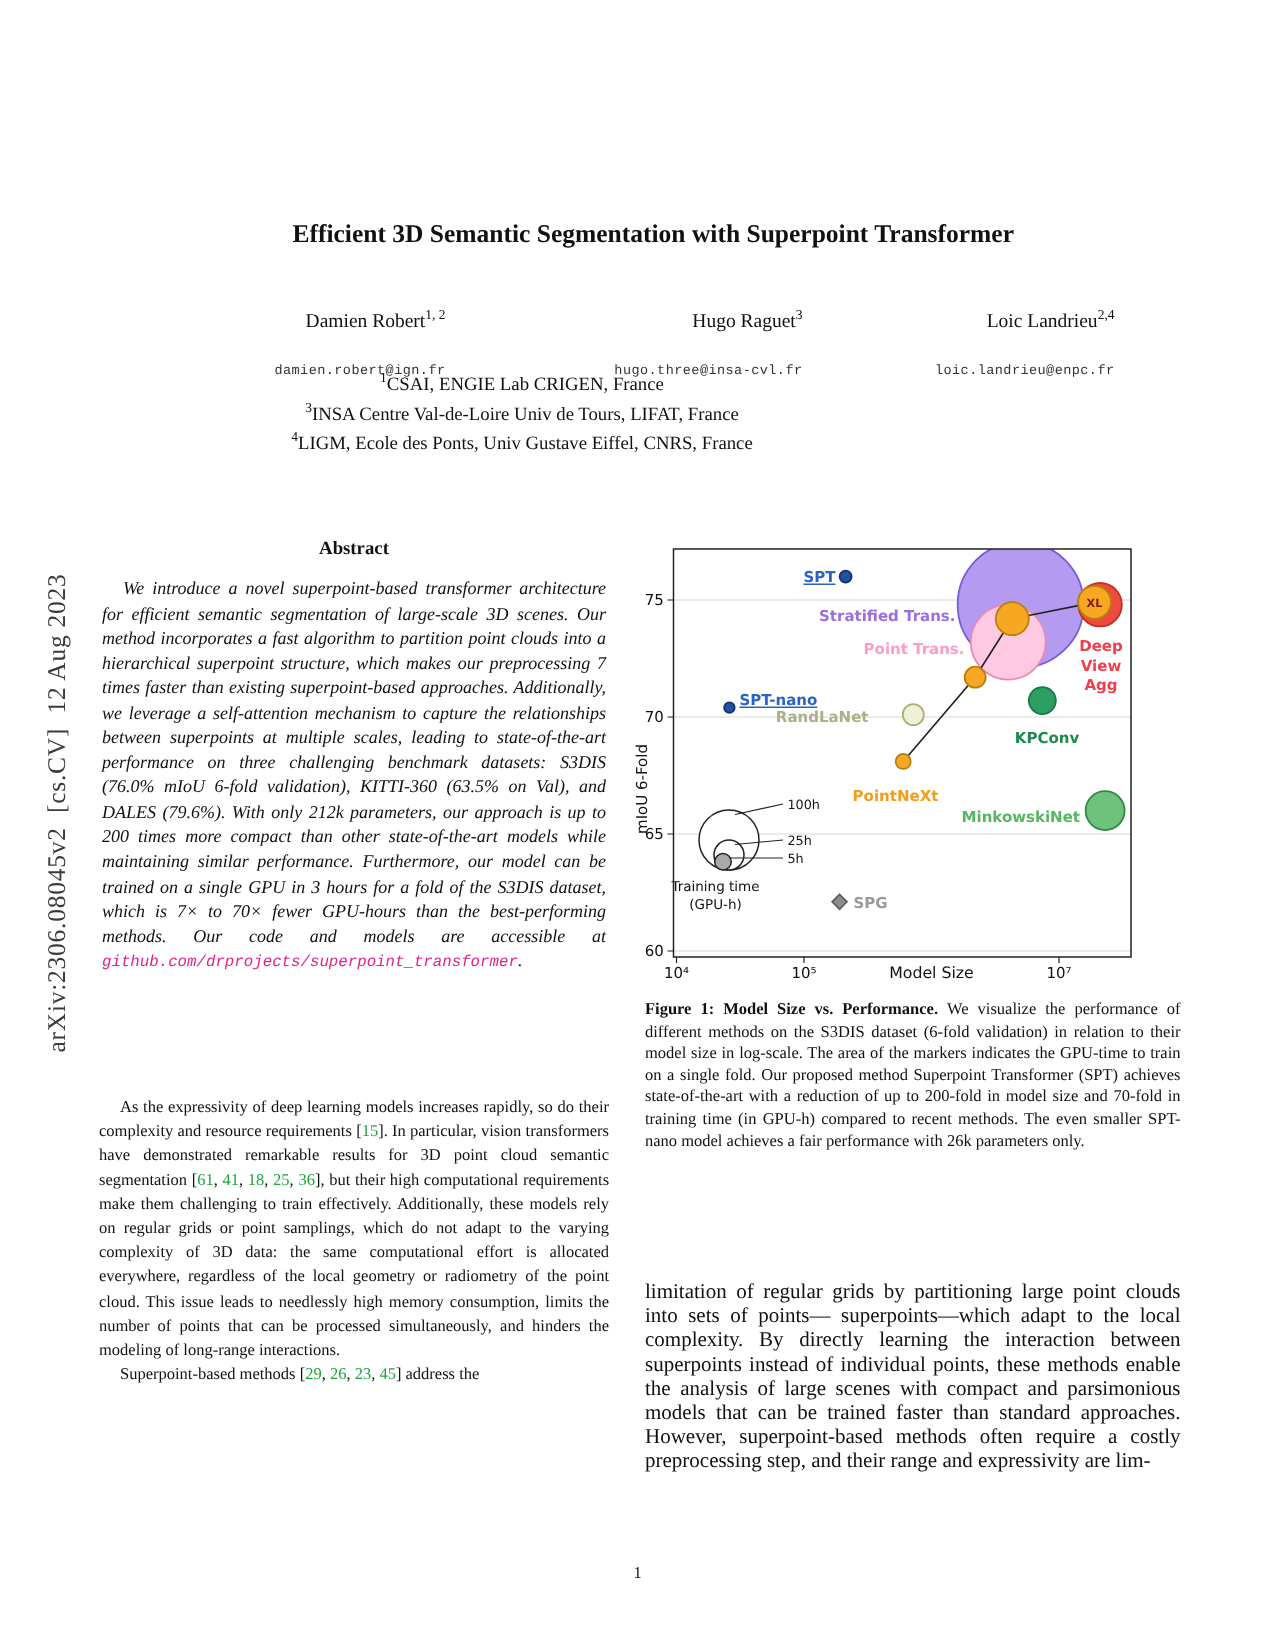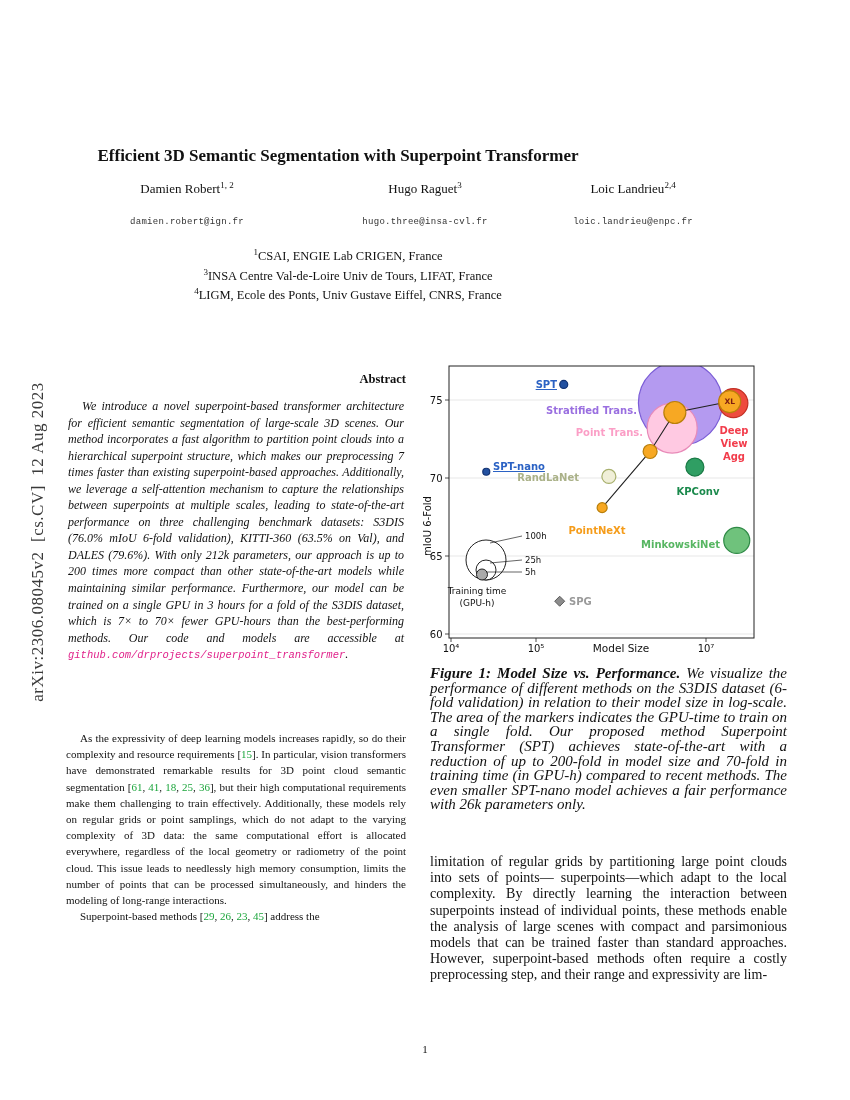--- a/index.html
+++ b/index.html
@@ -4,42 +4,42 @@
 <style>
   html,body{margin:0;padding:0;}
   body{
     width:850px;height:1100px;background:#ffffff;position:relative;overflow:hidden;
     font-family:"Liberation Serif",serif;color:#111;
   }
   .arxiv-watermark{
     position:absolute;left:-262px;top:532px;width:600px;text-align:center;
     transform:rotate(-90deg);font-size:17px;color:#3a3a3a;white-space:pre;letter-spacing:.5px;
   }
-  .title{position:absolute;top:146px;left:0;width:676px;text-align:center;
+  .title{position:absolute;top:146px;left:0;width:676px;text-align:right;
     font-size:17px;font-weight:bold;margin:0;}
-  .author{position:absolute;top:181px;width:220px;text-align:center;font-size:13px;}
+  .author{position:absolute;top:206px;width:220px;text-align:right;font-size:13px;}
   .author .email{font-family:"Liberation Mono",monospace;font-size:9px;color:#333;
     margin-top:20px;letter-spacing:.3px;}
   .affiliations{position:absolute;top:247px;left:0;width:696px;text-align:center;
     font-size:12.5px;line-height:19.5px;}
   sup{font-size:9px;vertical-align:super;line-height:0;}
   .col-left{position:absolute;left:66px;top:358px;width:340px;}
-  .abstract-heading{text-align:right;font-weight:bold;font-size:12.5px;margin:14px 0 11px 0;}
+  .abstract-heading{text-align:center;font-weight:bold;font-size:12.5px;margin:0 0 11px 0;}
   .abstract-body{font-style:italic;font-size:12px;line-height:16.55px;text-align:justify;
     text-indent:14px;margin:2px;}
   .url{font-family:"Liberation Mono",monospace;color:#e0218a;font-size:10.5px;}
   .intro-block{position:absolute;left:66px;top:730px;width:340px;}
   .section-heading{font-weight:bold;font-size:13px;margin:0 0 11px 0;}
   .body-para{font-size:11px;line-height:16.2px;text-align:justify;text-indent:14px;margin:0;}
   .cite{color:#1ca53c;}
   .figure-wrap{position:absolute;left:421px;top:356px;width:346px;height:306px;}
   #chart-svg{width:346px;height:306px;display:block;}
   #chart-svg text{font-family:"DejaVu Sans",sans-serif;}
-  .caption{position:absolute;left:430px;top:666px;width:357px;font-size:15px;
-    line-height:14.6px;text-align:justify;margin:0;font-style:italic;}
+  .caption{position:absolute;left:430px;top:666px;width:357px;font-size:11px;
+    line-height:14.6px;text-align:justify;margin:0;}
   .caption .b{font-weight:bold;}
   .right-para{position:absolute;left:430px;top:854px;width:357px;font-size:14px;
     line-height:16.2px;text-align:justify;margin:0;}
   .page-number{position:absolute;top:1043px;left:0;width:850px;text-align:center;font-size:11px;}
 </style>
 </head>
 <body>
 
 <div class="arxiv-watermark">arXiv:2306.08045v2  [cs.CV]  12 Aug 2023</div>
 

